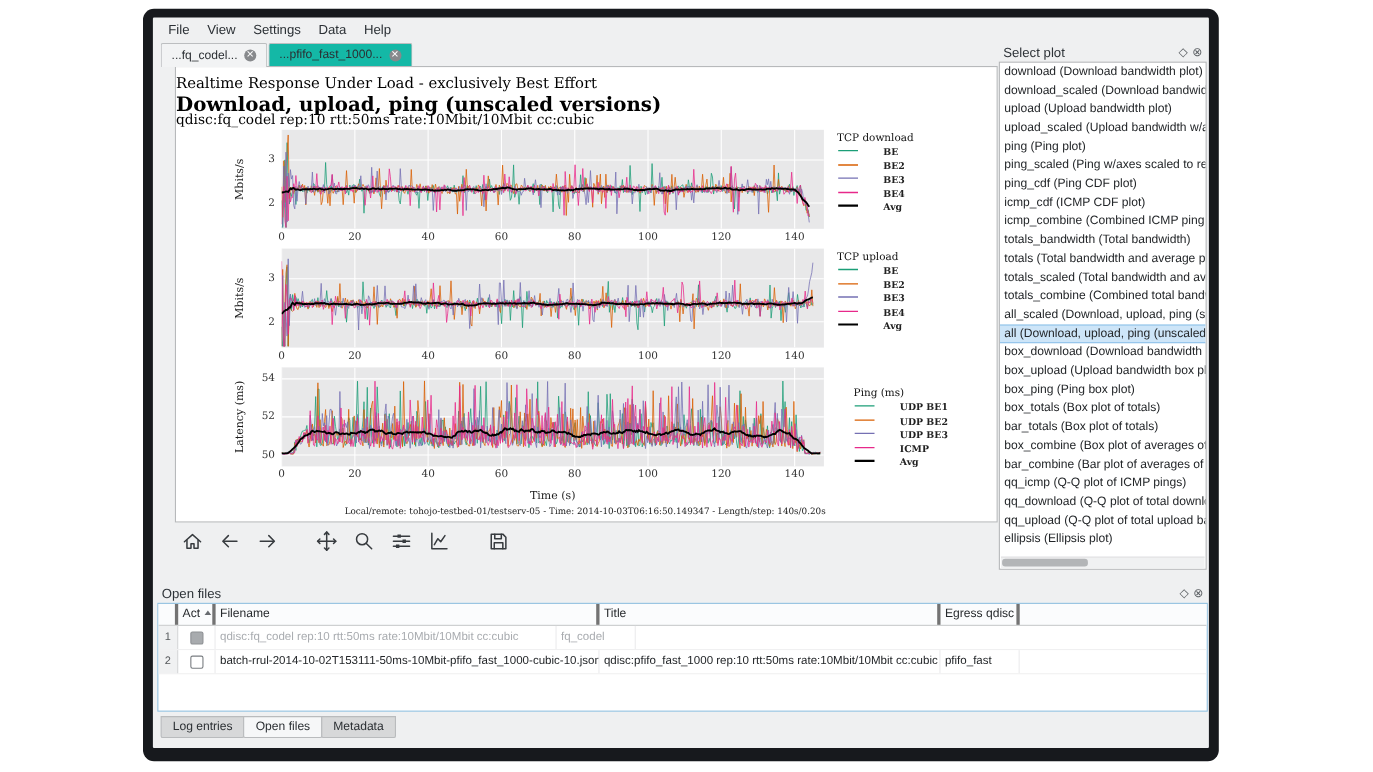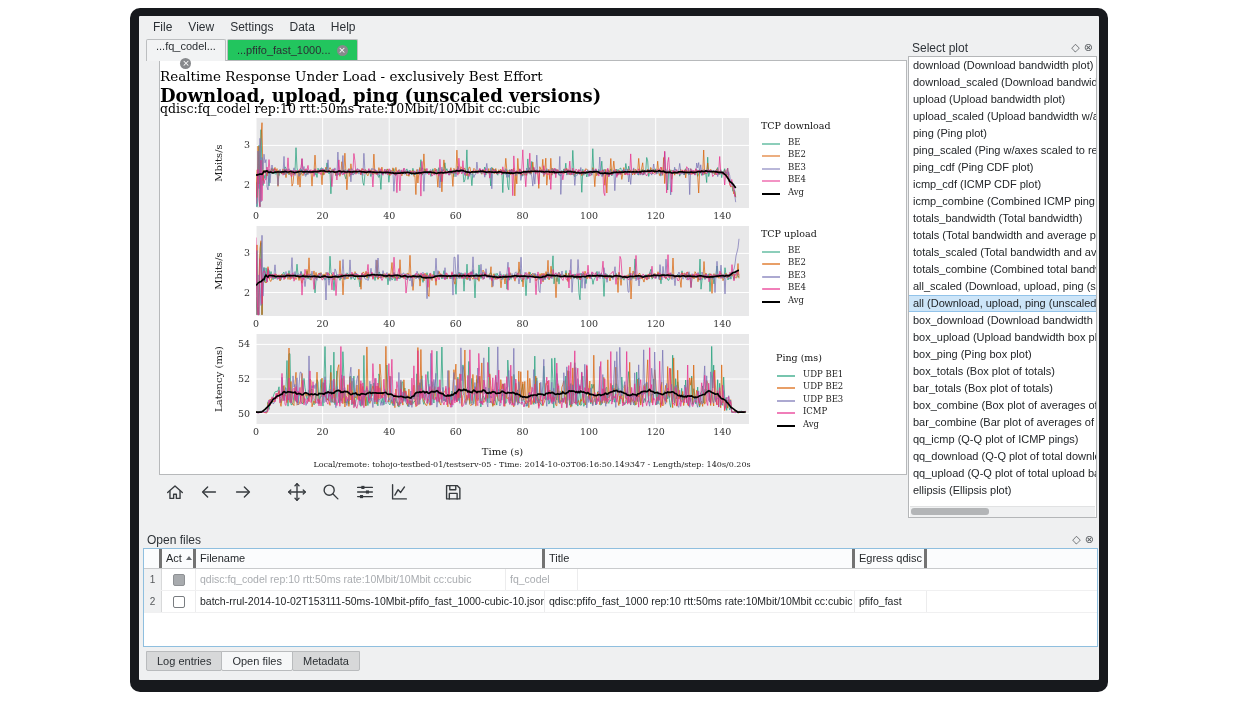--- a/index.html
+++ b/index.html
@@ -7,42 +7,42 @@
   .frame{position:absolute;left:130px;top:8px;width:978px;height:684px;background:#17191d;border-radius:10px;}
   .app{position:absolute;left:9px;top:8px;right:9px;bottom:12px;background:#eff0f1;color:#232629;
     font-size:12px;overflow:hidden;border-radius:1px;}
 
   
   .menubar{position:absolute;left:0;top:0;right:0;height:22px;display:flex;align-items:center;padding-left:6px;}
   .menu-item{padding:3px 8px;border-radius:2px;color:#2b3035;}
 
   
   .tabbar{position:absolute;left:7px;top:23px;display:flex;gap:1px;z-index:3;}
-  .tab{height:21px;display:flex;align-items:center;gap:6px;padding:0 9px;background:#22c55e;
+  .tab{height:21px;display:flex;align-items:center;gap:6px;padding:0 9px;background:#14b8a6;
     border:1px solid #bcbec0;border-bottom:none;border-radius:2px 2px 0 0;font-size:11px;color:#2b2f33;box-sizing:border-box;}
-  .tab.active{background:#f2f3f4;height:22px;flex-direction:column;}
+  .tab.active{background:#f2f3f4;height:22px;}
   .tab-close{width:11px;height:11px;border-radius:50%;background:#87898c;color:#fff;font-size:9px;
     line-height:11px;text-align:center;font-family:"DejaVu Sans",sans-serif;}
 
   
   .plotwidget{position:absolute;left:20px;top:44px;width:746px;height:413px;background:#ffffff;
     border:1px solid #b7b9bb;box-sizing:content-box;}
   .fig{position:absolute;inset:0;font-family:"DejaVu Serif",serif;}
   .fig-title{position:absolute;left:0;width:744px;text-align:left;color:#000000;}
   .t0{top:7px;font-size:13.5px;}
   .t1{top:24px;font-size:18px;font-weight:bold;}
   .t2{top:40px;font-size:12.5px;}
   .axes{position:absolute;background:#e8e8e9;}
   .ytick{position:absolute;width:34px;text-align:right;font-size:9.5px;color:#333;}
   .xtick{position:absolute;width:26px;text-align:center;font-size:9.5px;color:#333;}
   .ylabel{position:absolute;font-size:10px;color:#1c1c1c;white-space:nowrap;transform:translate(-50%,-50%) rotate(-90deg);}
   .xlabel{position:absolute;text-align:center;font-size:10px;color:#1c1c1c;}
   .legend{position:absolute;width:130px;}
   .legend-title{font-size:9.5px;color:#111;width:88px;text-align:left;margin-bottom:3px;}
-  .legend-row{display:flex;align-items:flex-end;gap:7px;height:12.5px;}
+  .legend-row{display:flex;align-items:flex-start;gap:22px;height:12.5px;font-weight:bold;}
   .legend-label{font-size:8.5px;color:#222;}
   .fig-footer{position:absolute;left:0;width:744px;text-align:center;font-size:8px;color:#222;}
 
   
   .toolbar{position:absolute;left:22px;top:461px;height:30px;display:flex;align-items:center;gap:6px;}
   .tool{width:28px;height:28px;display:flex;align-items:center;justify-content:center;border-radius:3px;}
   .tool svg{width:22px;height:22px;fill:none;stroke:#373b3f;stroke-width:1.5;stroke-linecap:round;stroke-linejoin:round;}
   .tool svg .fillp{fill:#373b3f;stroke:none;}
   .tool-sep{width:14px;height:24px;}
 

